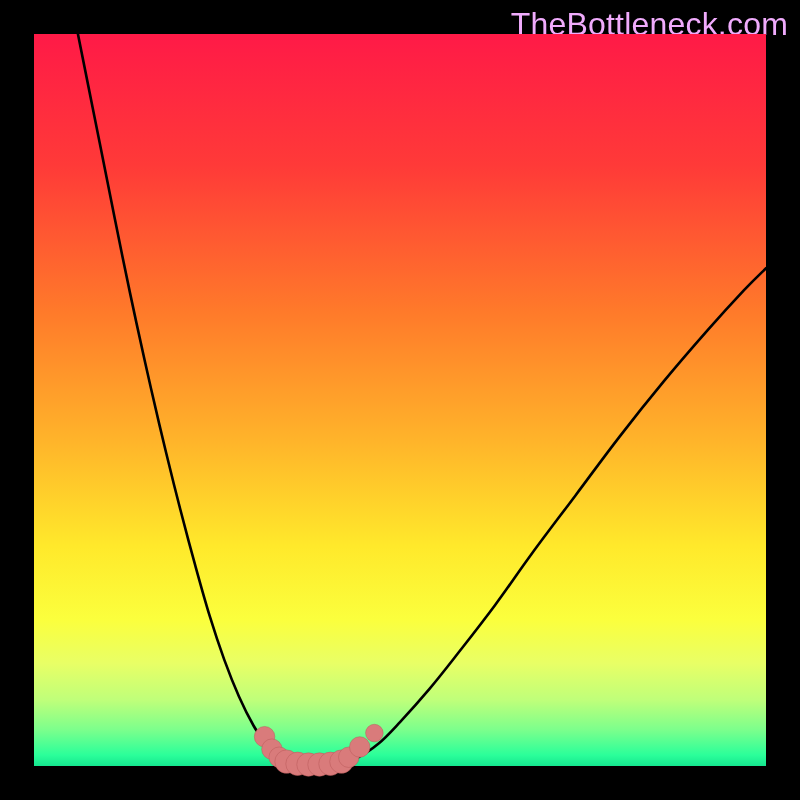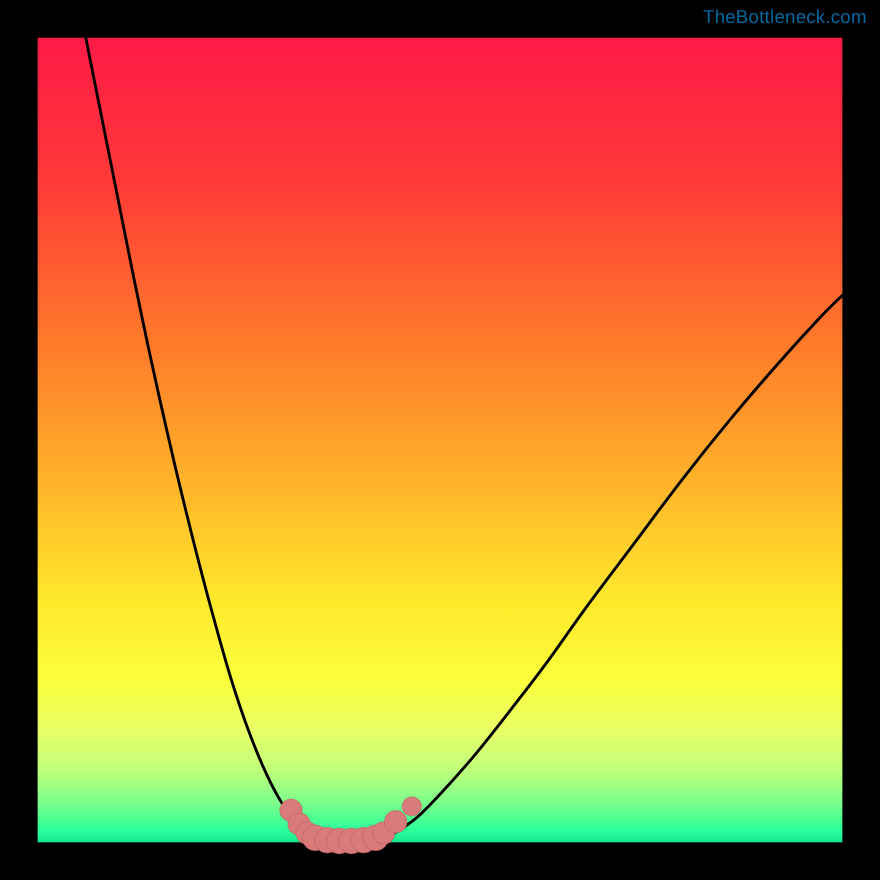--- a/index.html
+++ b/index.html
@@ -30,22 +30,22 @@
     position: absolute;
     left: 0;
     top: 0;
     width: 732px;
     height: 732px;
   }
   .watermark {
     position: absolute;
     top: 6px;
     right: 12px;
-    color: #0369a1;
-    font-size: 17px;
+    color: #f0abfc;
+    font-size: 32px;
     font-weight: 400;
     letter-spacing: 0.2px;
   }
   svg.curves {
     position: absolute;
     left: 0;
     top: 0;
     width: 732px;
     height: 732px;
     overflow: visible;

